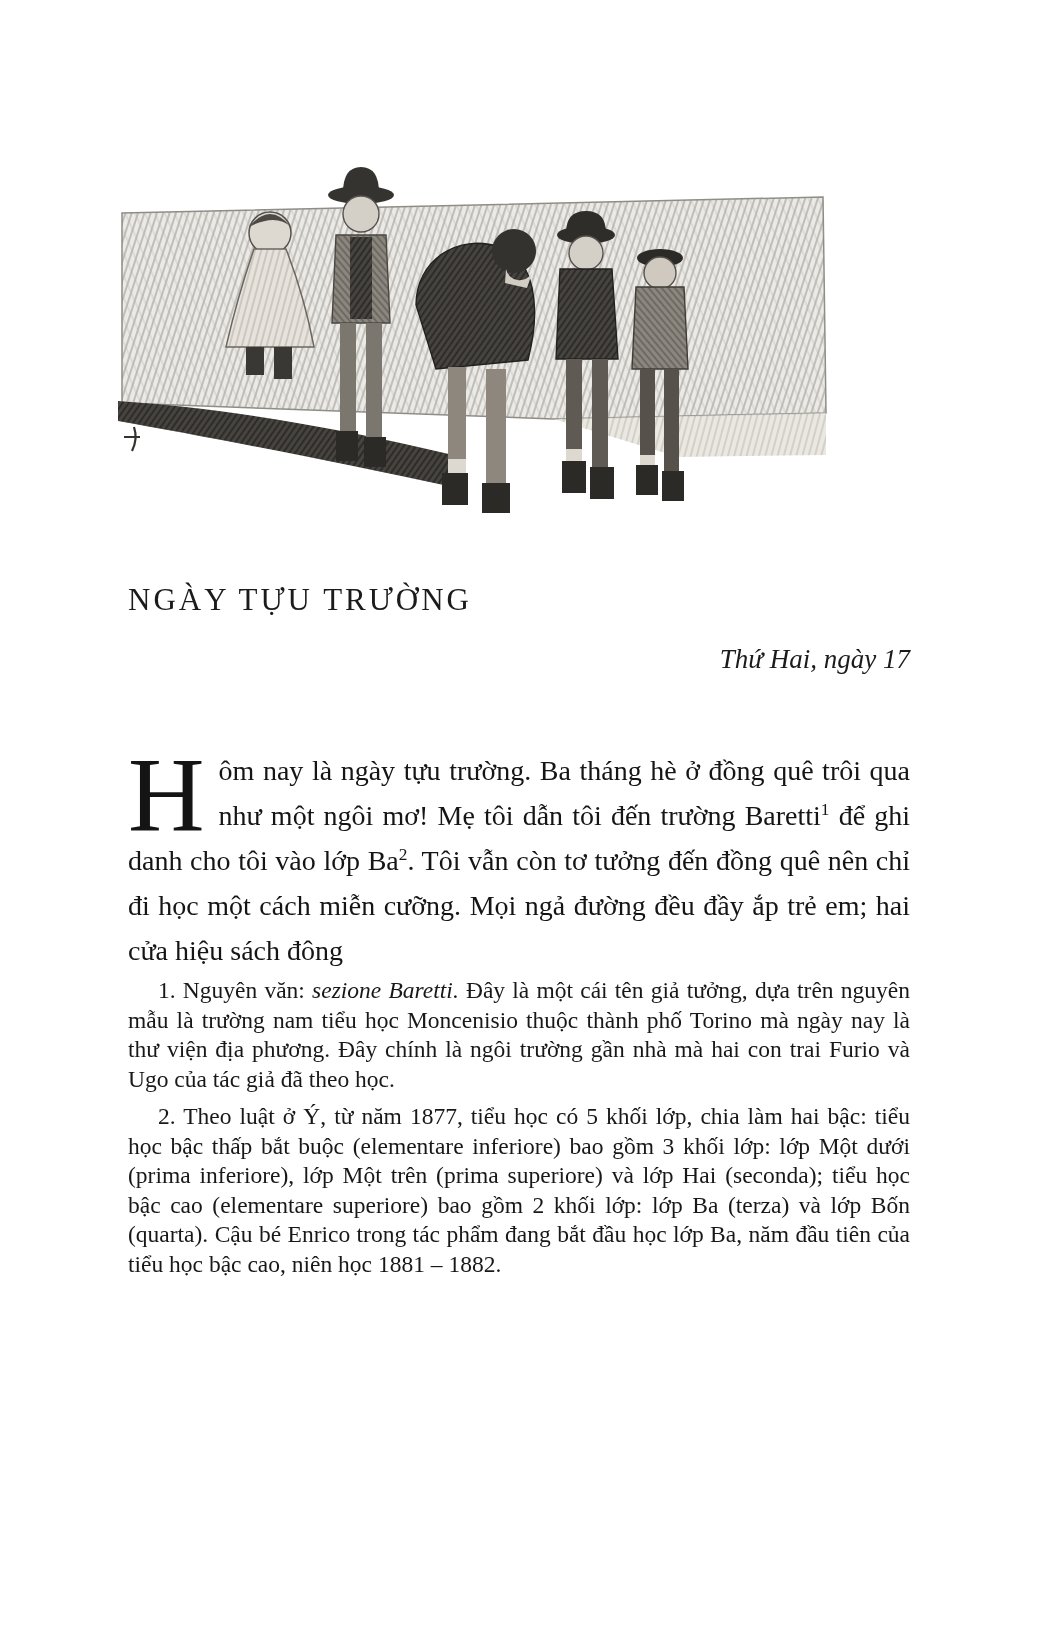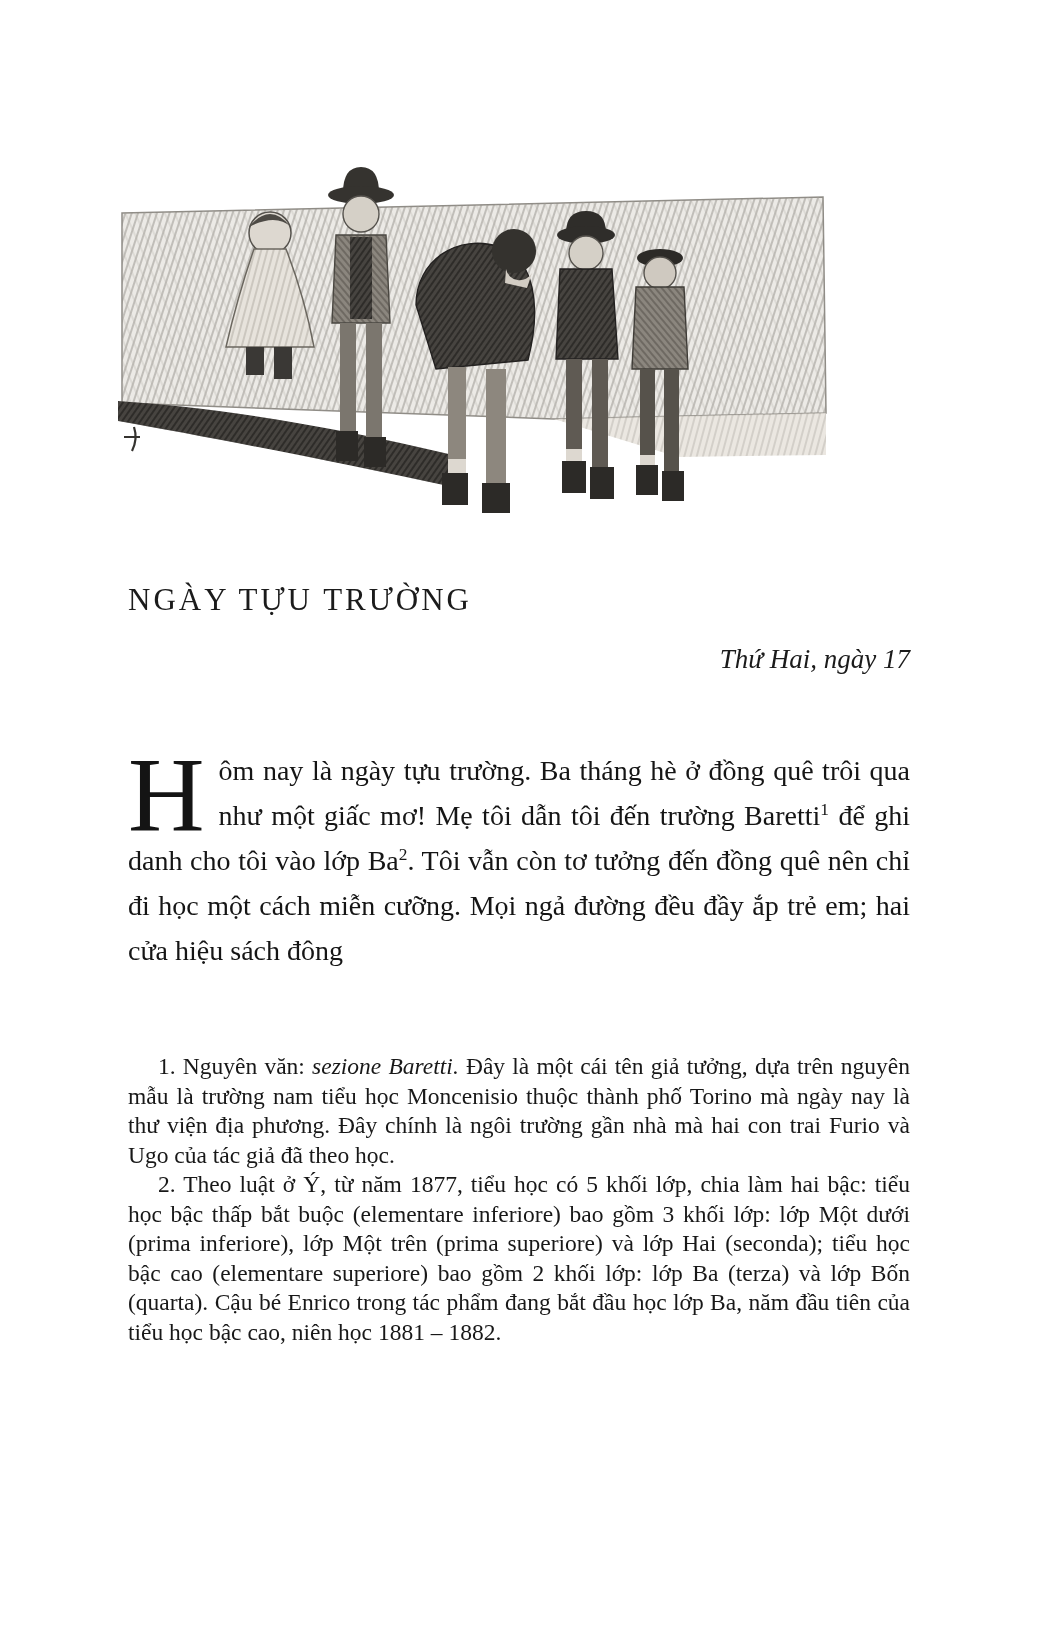--- a/index.html
+++ b/index.html
@@ -58,29 +58,29 @@
     color: #141414;
   }
   .body-text sup {
     font-size: 0.62em;
     vertical-align: super;
     line-height: 0;
   }
   .footnotes {
     position: absolute;
     left: 128px;
-    top: 1052px;
+    top: 976px;
     width: 782px;
     font-size: 23.5px;
     line-height: 29.5px;
     text-align: justify;
     color: #181818;
   }
   .footnote { text-indent: 30px; }
-  .footnote + .footnote { }
+  .footnote + .footnote { margin-top: 8px; }
   .footnote em { font-style: italic; }
 </style>
 </head>
 <body>
 
 <div class="illustration-wrap">
   <svg width="710" height="375" viewBox="0 0 710 375" aria-hidden="true">
     <defs>
       <pattern id="wallHatch" width="6" height="6" patternUnits="userSpaceOnUse" patternTransform="rotate(18)">
         <rect width="6" height="6" fill="#eceae6"></rect>
@@ -165,19 +165,19 @@
     </g>
 
     <path d="M14,296 q6,-12 2,-24 M6,282 h16" stroke="#35332f" stroke-width="2.2" fill="none"></path>
   </svg>
 </div>
 
 <div class="chapter-title">NGÀY TỰU TRƯỜNG</div>
 <div class="chapter-subtitle">Thứ Hai, ngày 17</div>
 
 <div class="body-text">
-  <span class="drop-cap">H</span><span>ôm nay là ngày tựu trường. Ba tháng hè ở đồng quê trôi qua như một giấc mơ! Mẹ tôi dẫn tôi đến trường Baretti</span><sup>1</sup><span> để ghi danh cho tôi vào lớp Ba</span><sup>2</sup><span>. Tôi vẫn còn tơ tưởng đến đồng quê nên chỉ đi học một cách miễn cưỡng. Mọi ngả đường đều đầy ắp trẻ em; hai cửa hiệu sách đông</span>
+  <span class="drop-cap">H</span><span>ôm nay là ngày tựu trường. Ba tháng hè ở đồng quê trôi qua như một ngôi mơ! Mẹ tôi dẫn tôi đến trường Baretti</span><sup>1</sup><span> để ghi danh cho tôi vào lớp Ba</span><sup>2</sup><span>. Tôi vẫn còn tơ tưởng đến đồng quê nên chỉ đi học một cách miễn cưỡng. Mọi ngả đường đều đầy ắp trẻ em; hai cửa hiệu sách đông</span>
 </div>
 
 <div class="footnotes">
   <p class="footnote"><span>1. Nguyên văn: </span><em>sezione Baretti.</em><span> Đây là một cái tên giả tưởng, dựa trên nguyên mẫu là trường nam tiểu học Moncenisio thuộc thành phố Torino mà ngày nay là thư viện địa phương. Đây chính là ngôi trường gần nhà mà hai con trai Furio và Ugo của tác giả đã theo học.</span></p>
   <p class="footnote">2. Theo luật ở Ý, từ năm 1877, tiểu học có 5 khối lớp, chia làm hai bậc: tiểu học bậc thấp bắt buộc (elementare inferiore) bao gồm 3 khối lớp: lớp Một dưới (prima inferiore), lớp Một trên (prima superiore) và lớp Hai (seconda); tiểu học bậc cao (elementare superiore) bao gồm 2 khối lớp: lớp Ba (terza) và lớp Bốn (quarta). Cậu bé Enrico trong tác phẩm đang bắt đầu học lớp Ba, năm đầu tiên của tiểu học bậc cao, niên học 1881 – 1882.</p>
 </div>
 
 </body></html>

